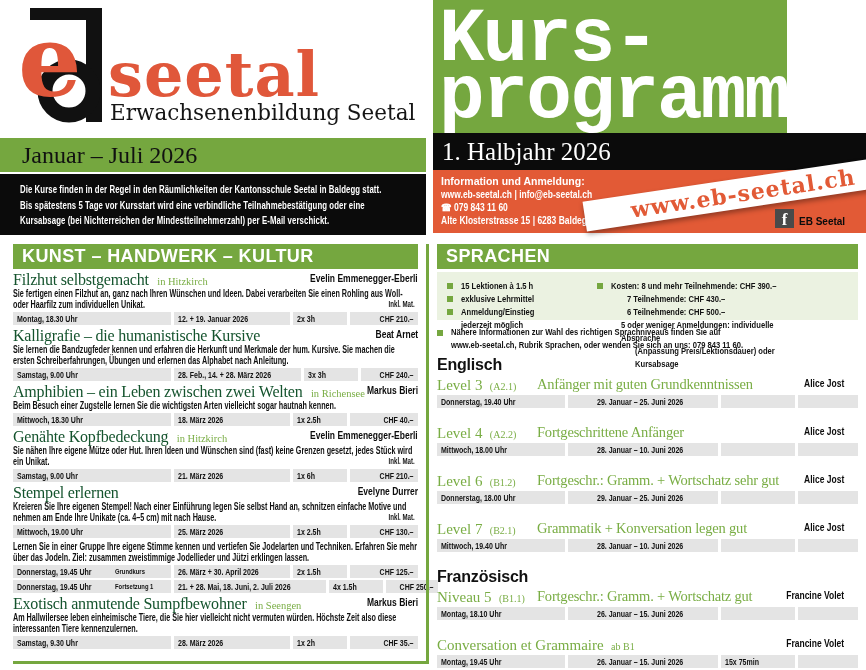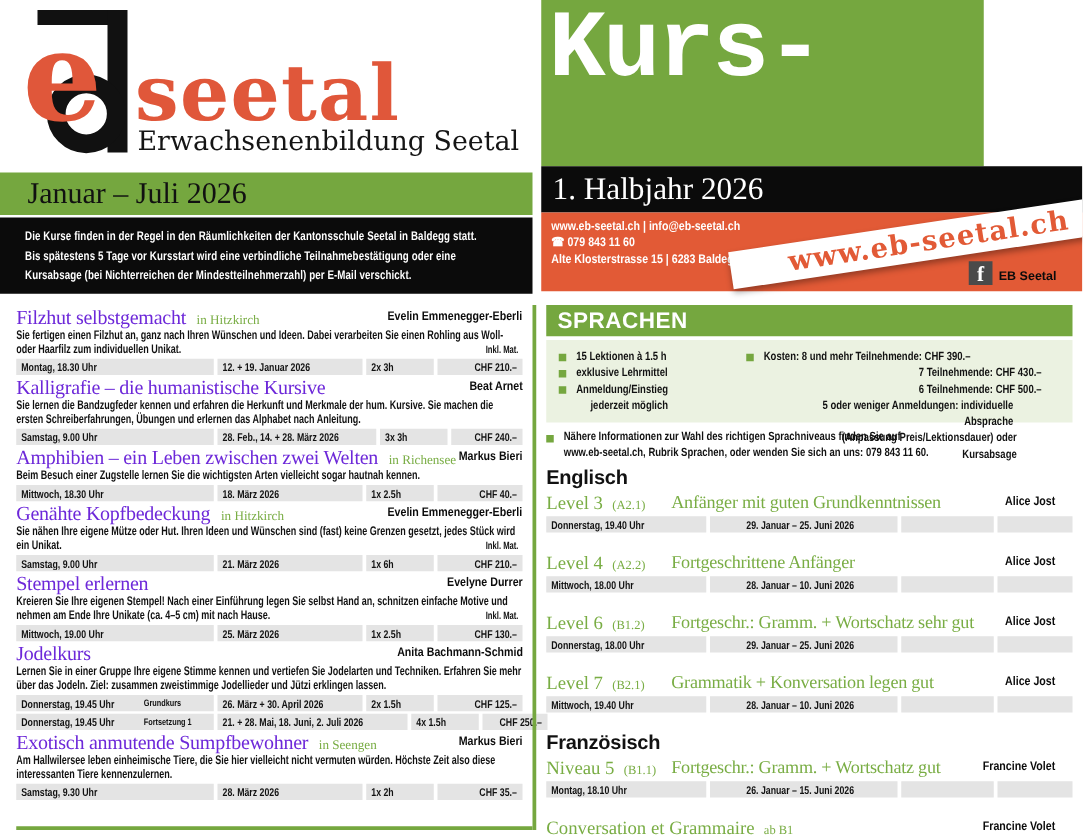--- a/index.html
+++ b/index.html
@@ -17,21 +17,21 @@
       transform:scaleX(0.78);transform-origin:0 0;letter-spacing:0.1px;}
 
   .cl{position:absolute;left:13px;top:244px;width:405px;}
   .cr{position:absolute;left:437px;top:244px;width:421px;}
 
   .sec{background:#75a73f;color:#fff;font-weight:bold;font-size:18px;height:25px;line-height:25px;
        padding-left:9px;letter-spacing:0.4px;}
 
   .course{margin-top:3px;}
   .c-head{position:relative;height:16px;line-height:16px;}
-  .c-title{font-family:"Liberation Serif",serif;font-size:16px;color:#6d28d9;letter-spacing:-0.2px;}
+  .c-title{font-family:"Liberation Serif",serif;font-size:16px;color:#14532d;letter-spacing:-0.2px;}
   .c-place{font-family:"Liberation Serif",serif;font-size:10.5px;color:#79ad44;margin-left:4px;}
   .c-teacher{position:absolute;right:0;bottom:1px;font-size:10px;font-weight:bold;color:#0b0b0b;
              transform:scaleX(0.85);transform-origin:100% 50%;white-space:nowrap;}
   .cr .c-teacher{right:14px;}
   .c-desc{position:relative;width:562px;transform:scaleX(0.72);transform-origin:0 0;
           font-size:10px;font-weight:bold;line-height:11px;height:22px;overflow:hidden;}
   .dl1{height:11px;}
   .c-mat{position:absolute;right:4px;bottom:0;font-size:8.5px;font-weight:bold;}
 
   .c-row{display:flex;gap:3px;height:13px;margin-top:2px;font-size:9px;font-weight:bold;}
@@ -58,21 +58,21 @@
   .ribbon{position:absolute;left:150px;top:8px;width:320px;height:30px;background:#fff;
           transform:rotate(-8.5deg);box-shadow:0 3px 5px rgba(0,0,0,0.35);
           display:flex;align-items:center;justify-content:center;z-index:2;}
   .ribbon span{color:#e25a36;font-family:"DejaVu Serif",serif;font-weight:bold;font-size:22px;letter-spacing:1px;}
   .fb{position:absolute;left:342px;top:39px;display:flex;align-items:flex-end;gap:5px;z-index:3;}
   .fb-ic{width:19px;height:19px;background:#4a4a4a;color:#fff;font-family:"Liberation Serif",serif;
          font-weight:bold;font-size:17px;line-height:21px;text-align:center;overflow:hidden;}
   .fb-label{font-size:10px;font-weight:bold;color:#0b0b0b;line-height:12px;}
 
   
-  .infobox{position:relative;background:#ebf2e1;height:66px;margin-top:3px;font-size:9.5px;font-weight:bold;text-align:right;}
+  .infobox{position:relative;background:#ebf2e1;height:48px;margin-top:3px;font-size:9.5px;font-weight:bold;}
   .ib-left{position:absolute;left:10px;top:7px;}
   .ib-right{position:absolute;left:160px;top:7px;}
   .bitem{display:flex;line-height:13px;}
   .sq{width:6px;height:6px;background:#75a73f;margin:4px 8px 0 0;flex:none;}
   .btxt{display:inline-block;transform:scaleX(0.8);transform-origin:0 0;white-space:pre-line;}
   .kline{line-height:13px;}
   .ki{margin-left:30px;}
   .ki2{margin-left:24px;}
   .ki3{margin-left:38px;}
   .note-b{display:flex;margin-top:6px;font-size:9.5px;font-weight:bold;line-height:12.5px;}
@@ -103,20 +103,21 @@
 
   <div class="banner-left">Januar – Juli 2026</div>
 
   <div class="notice">
     <div class="nl">Die Kurse finden in der Regel in den Räumlichkeiten der Kantonsschule Seetal in Baldegg statt.</div>
     <div class="nl">Bis spätestens 5 Tage vor Kursstart wird eine verbindliche Teilnahmebestätigung oder eine</div>
     <div class="nl">Kursabsage (bei Nichterreichen der Mindestteilnehmerzahl) per E-Mail verschickt.</div>
   </div>
 
   <div class="cl">
+    <div class="sec">KUNST – HANDWERK – KULTUR</div>
 
     <div class="course">
       <div class="c-head">
         <span class="c-title">Filzhut selbstgemacht</span>
         <span class="c-place">in Hitzkirch</span>
         <span class="c-teacher">Evelin Emmenegger-Eberli</span>
       </div>
       <div class="c-desc">
         <span>Sie fertigen einen Filzhut an, ganz nach Ihren Wünschen und Ideen. Dabei verarbeiten Sie einen Rohling aus Woll- oder Haarfilz zum individuellen Unikat.</span>
         <span class="c-mat">Inkl. Mat.</span>
@@ -235,25 +236,20 @@
         <span class="cell c3">
             <span class="cs">1x 2.5h</span>
           </span>
         <span class="cell c4">
             <span class="cs">CHF 130.–</span>
           </span>
       </div>
     </div>
 
     <div class="course">
-      <div class="c-head">
-        <span class="c-title">Jodelkurs</span>
-        <span class="c-place"></span>
-        <span class="c-teacher">Anita Bachmann-Schmid</span>
-      </div>
       <div class="c-desc">
         <span>Lernen Sie in einer Gruppe Ihre eigene Stimme kennen und vertiefen Sie Jodelarten und Techniken. Erfahren Sie mehr über das Jodeln. Ziel: zusammen zweistimmige Jodellieder und Jützi erklingen lassen.</span>
         <span class="c-mat"></span>
       </div>
       <div class="c-row">
         <span class="cell c1">
             <span class="cs">Donnerstag, 19.45 Uhr</span>
             <span class="cs tn">Grundkurs</span>
           </span>
         <span class="cell c2">
@@ -308,25 +304,27 @@
           </span>
       </div>
     </div>
   </div>
 
   <div class="vline"></div>
   <div class="hline"></div>
 
   <div class="gtitle">
     <div>Kurs-</div>
+    <div>programm</div>
   </div>
   <div class="bbar">1. Halbjahr 2026</div>
 
   <div class="obox">
     <div class="oc">
+      <div class="oc-h">Information und Anmeldung:</div>
       <div class="ol">
         <span>www.eb-seetal.ch</span>
         <span>|</span>
         <span>info@eb-seetal.ch</span>
       </div>
       <div class="ol">
         <span>☎</span>
         <span>079 843 11 60</span>
       </div>
       <div class="ol">Alte Klosterstrasse 15 | 6283 Baldegg</div>

